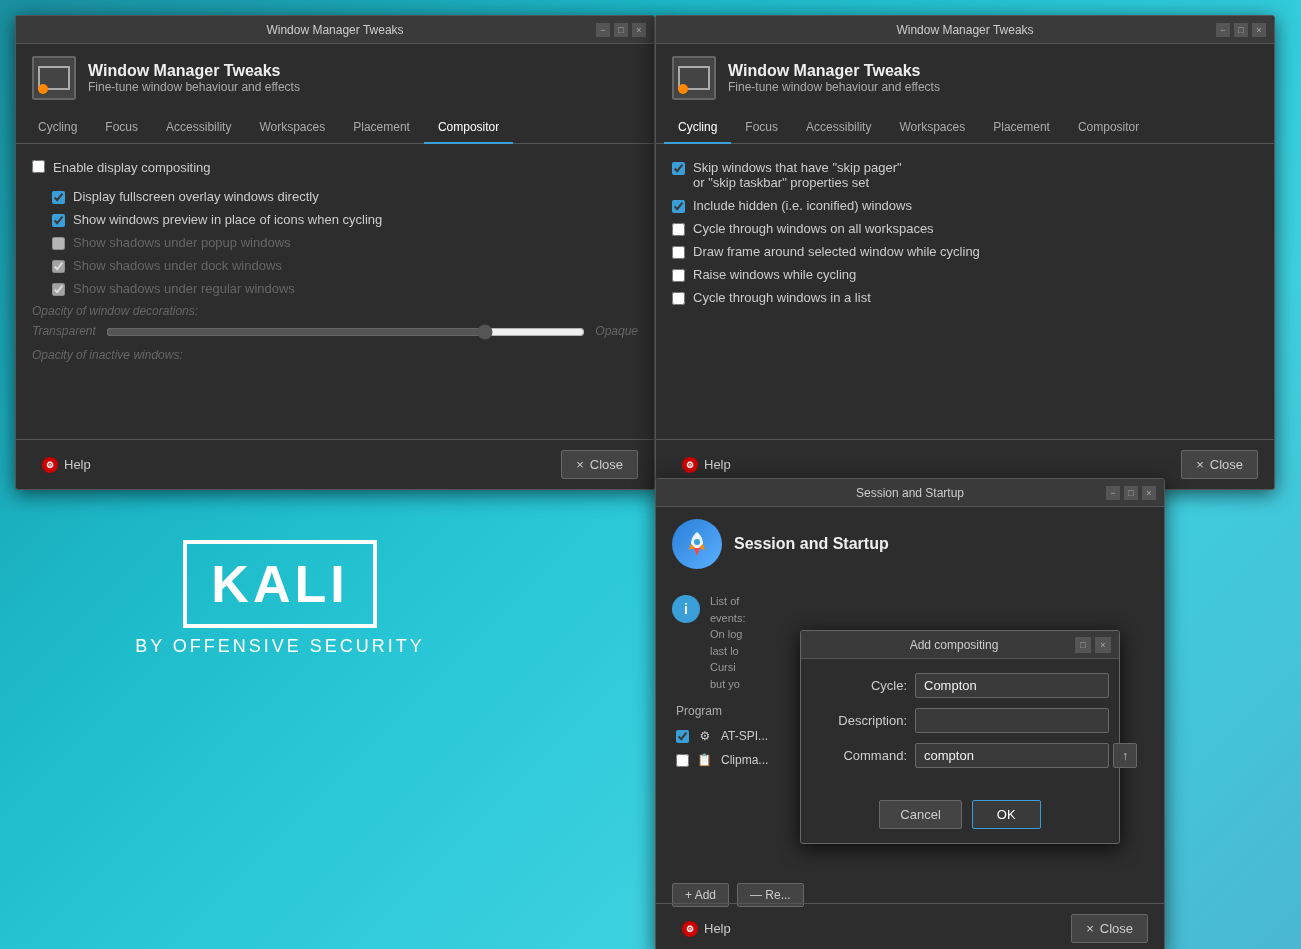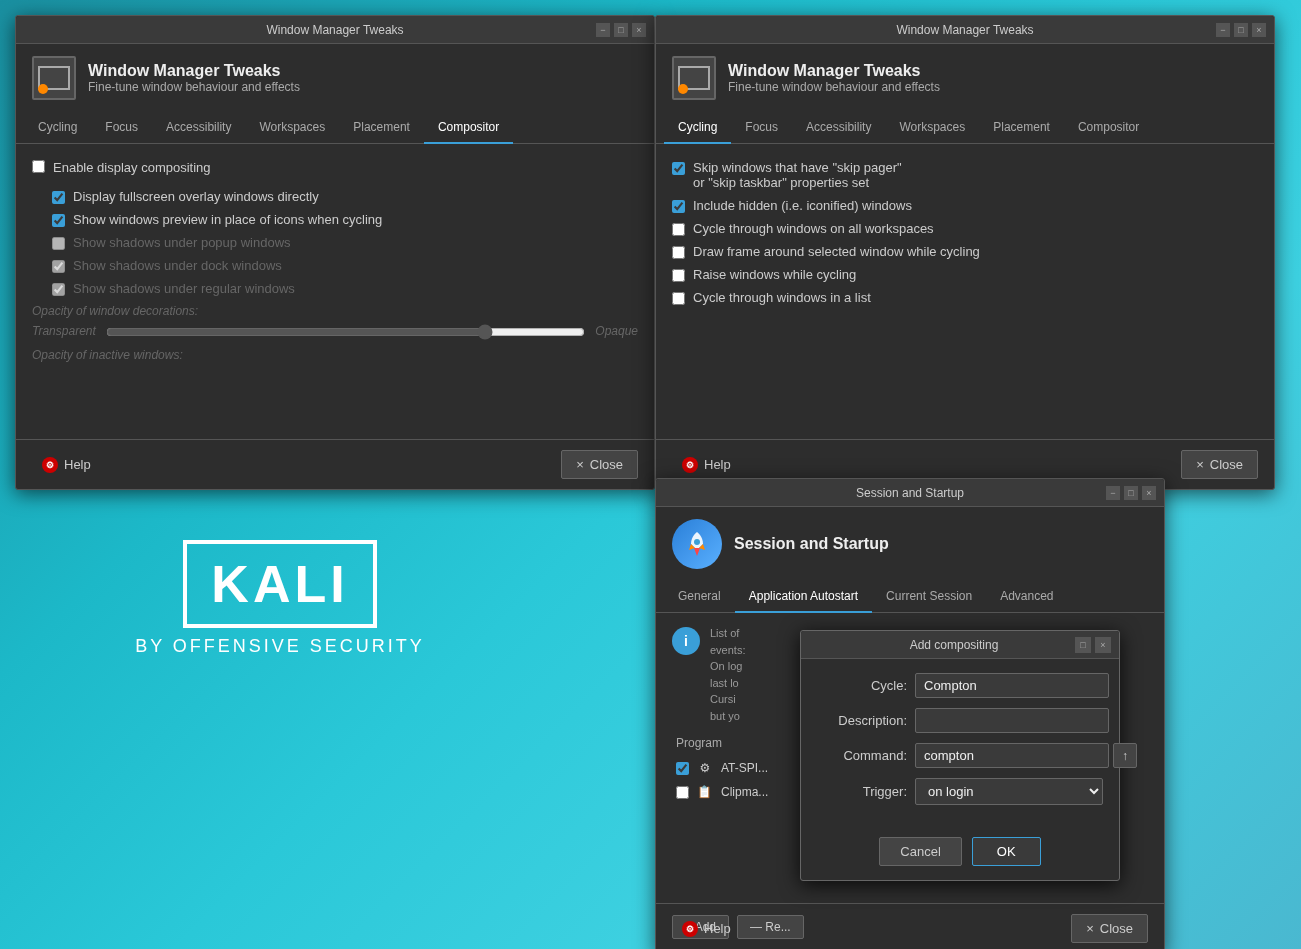--- a/index.html
+++ b/index.html
@@ -709,26 +709,20 @@
         <path d="M10 16 L8 22 L14 20Z" fill="#f80"></path>
         <path d="M22 16 L24 22 L18 20Z" fill="#f80"></path>
         <path d="M13 20 L16 28 L19 20Z" fill="#f44"></path>
       </svg>
     </div>
     <div class="app-title">
       <h2>Session and Startup</h2>
     </div>
   </div>
 
-  <div class="session-tabs">
-    <div class="session-tab">General</div>
-    <div class="session-tab active">Application Autostart</div>
-    <div class="session-tab">Current Session</div>
-    <div class="session-tab">Advanced</div>
-  </div>
 
   <div class="session-content">
     <div class="session-info-row">
       <div class="info-icon">i</div>
       <div class="info-text">
         List of<br>events:<br>On log<br>last lo<br>Cursi<br>but yo
       </div>
     </div>
 
     <div class="program-list-header">
@@ -783,27 +777,19 @@
       <label class="form-label">Description:</label>
       <input class="form-input" type="text" value="" style="">
     </div>
     <div class="form-row">
       <label class="form-label">Command:</label>
       <div class="form-input-with-btn">
         <input type="text" value="compton" style="">
         <button class="browse-btn">↑</button>
       </div>
     </div>
-    <div class="form-row">
-      <label class="form-label">Trigger:</label>
-      <select class="form-select">
-        <option>on login</option>
-        <option>on logout</option>
-        <option>immediately</option>
-      </select>
-    </div>
   </div>
 
   <div class="dialog-footer">
     <button class="dlg-cancel">Cancel</button>
     <button class="dlg-ok">OK</button>
   </div>
 </div>
 
 </body></html>

